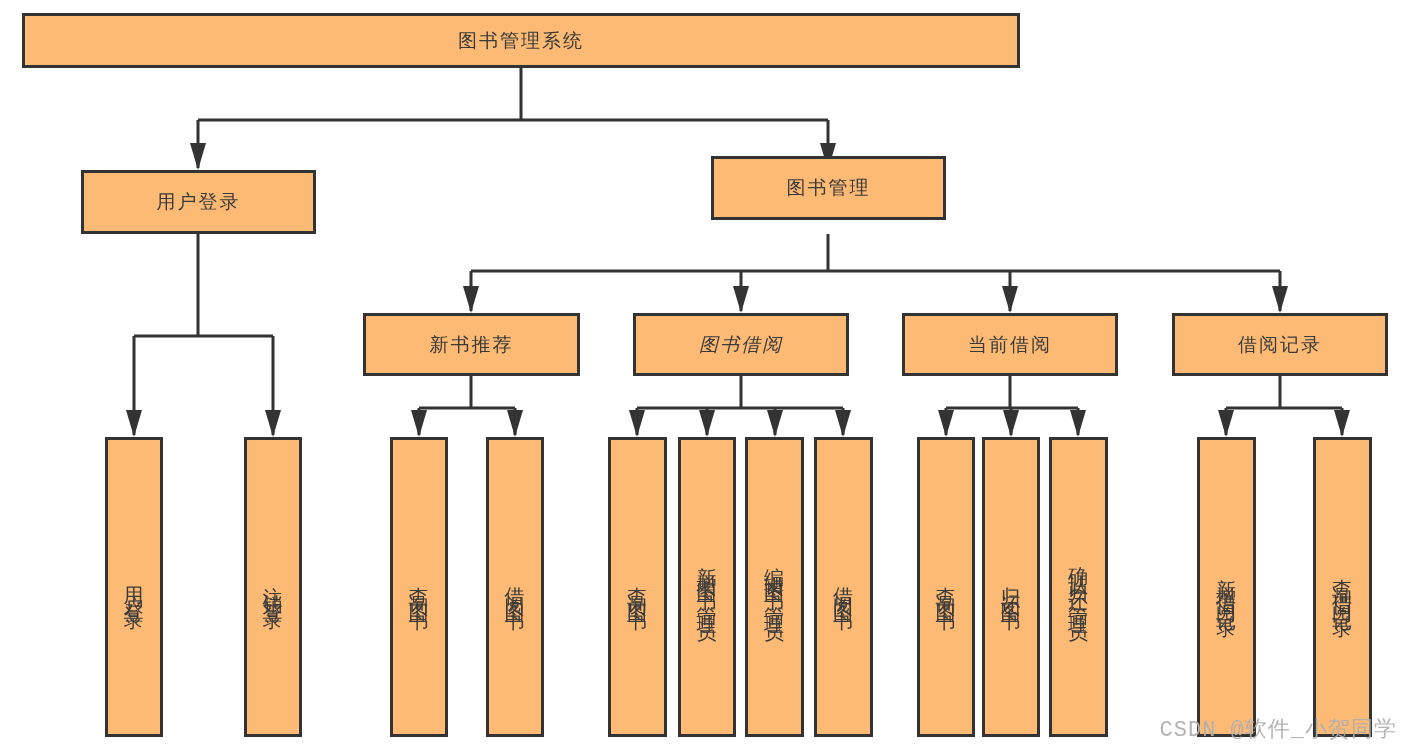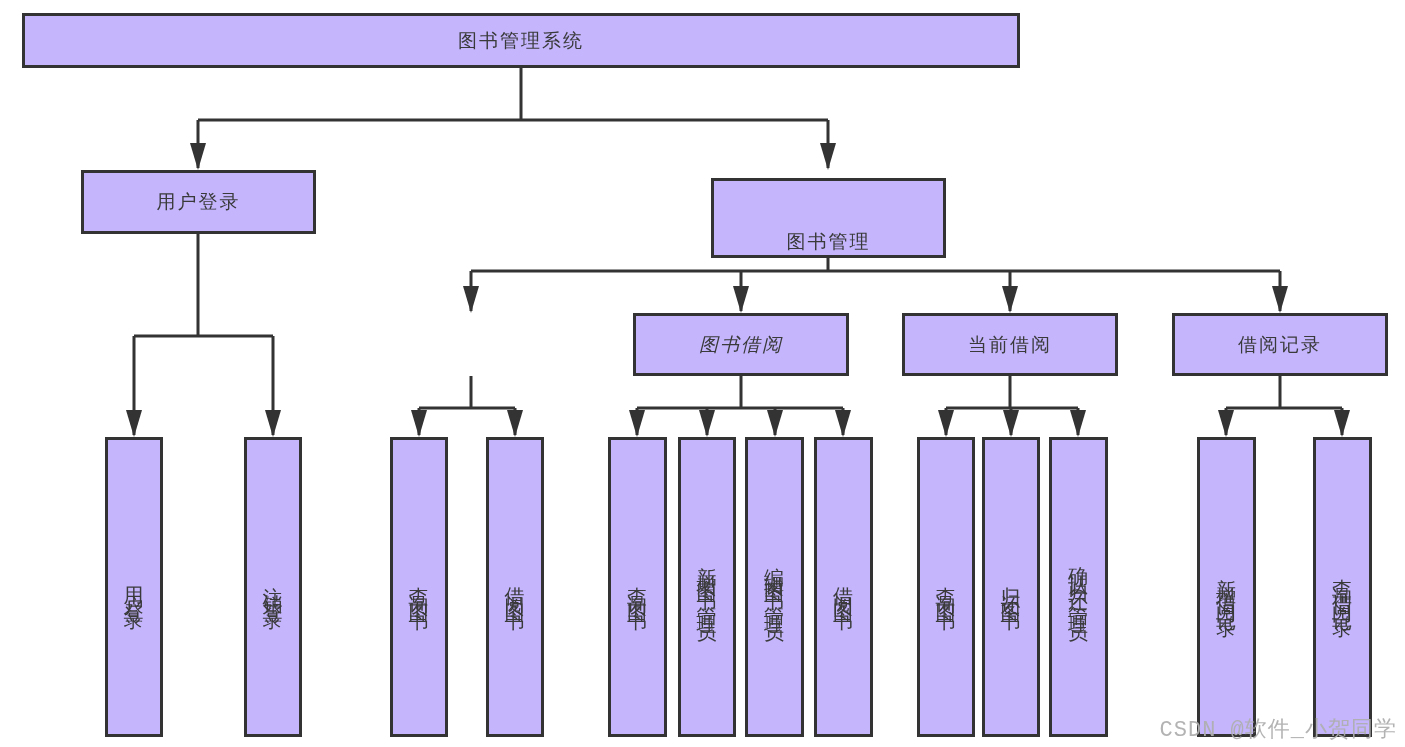--- a/index.html
+++ b/index.html
@@ -18,21 +18,21 @@
   #wires {
     position: absolute;
     left: 0; top: 0;
     width: 1405px; height: 747px;
     z-index: 1;
   }
   .node {
     position: absolute;
     box-sizing: border-box;
     border: 3px solid #333333;
-    background: #c4b5fd;
+    background: #fdba74;
     display: flex;
     align-items: center;
     justify-content: center;
     z-index: 2;
     color: #3a3a3a;
   }
   .node .h-label {
     font-size: 19px;
     letter-spacing: 2px;
     white-space: nowrap;
@@ -128,24 +128,27 @@
     </g>
   </svg>
 
   <div class="node" style="left:22px; top:13px; width:998px; height:55px;">
     <span class="h-label">图书管理系统</span>
   </div>
 
   <div class="node" style="left:81px; top:170px; width:235px; height:64px;">
     <span class="h-label">用户登录</span>
   </div>
-  <div class="node" style="left:711px; top:178px; width:235px; height:80px;align-items:flex-end;">
+  <div class="node" style="left:711px; top:156px; width:235px; height:64px;">
     <span class="h-label">图书管理</span>
   </div>
 
+  <div class="node" style="left:363px; top:313px; width:217px; height:63px;">
+    <span class="h-label">新书推荐</span>
+  </div>
   <div class="node" style="left:633px; top:313px; width:216px; height:63px;font-style:italic;">
     <span class="h-label">图书借阅</span>
   </div>
   <div class="node" style="left:902px; top:313px; width:216px; height:63px;">
     <span class="h-label">当前借阅</span>
   </div>
   <div class="node" style="left:1172px; top:313px; width:216px; height:63px;">
     <span class="h-label">借阅记录</span>
   </div>
 

